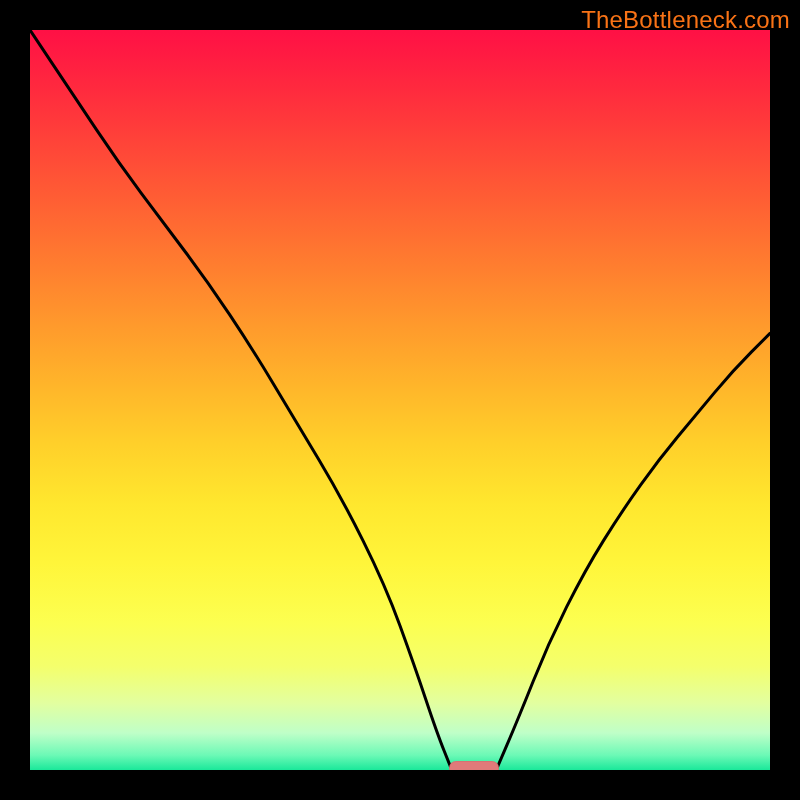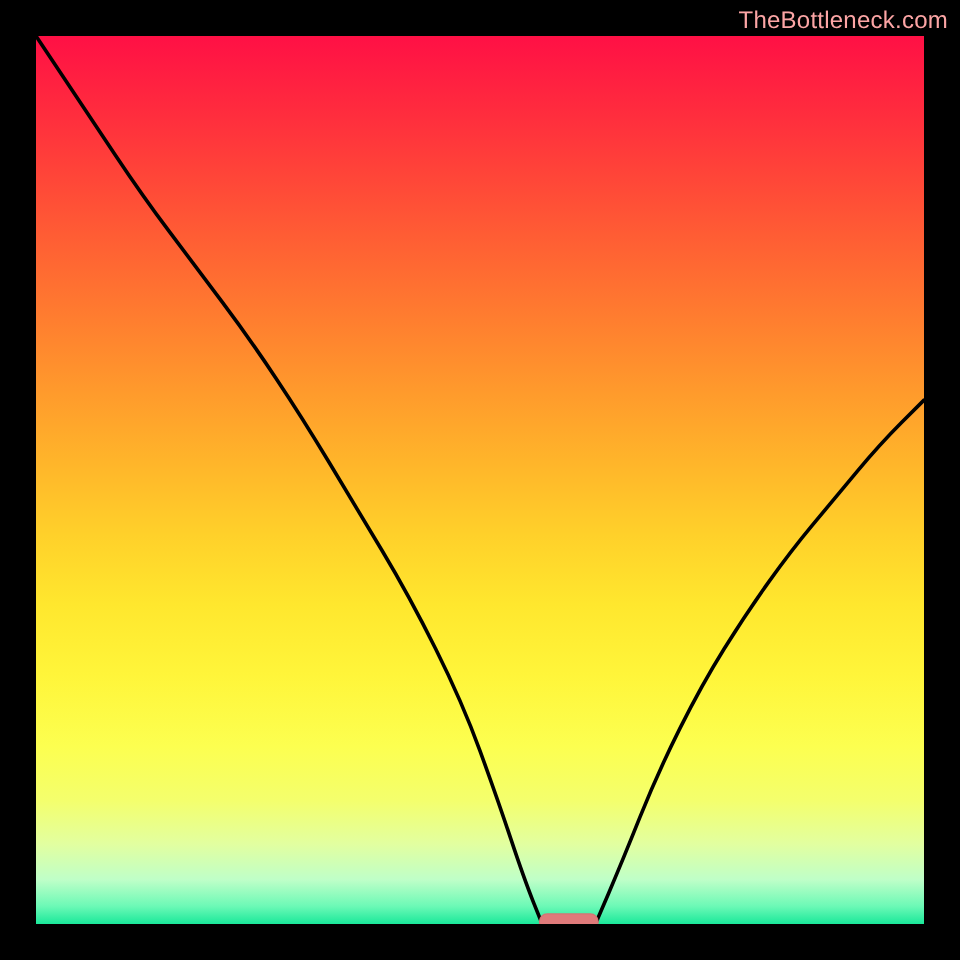--- a/index.html
+++ b/index.html
@@ -14,22 +14,22 @@
   .outer {
     position: relative;
     width: 800px;
     height: 800px;
     background: #000;
   }
   .watermark {
     position: absolute;
     top: 6px;
     right: 10px;
-    color: #fca5a5;
-    font-size: 20px;
+    color: #f97316;
+    font-size: 24px;
     font-weight: 400;
     letter-spacing: 0.2px;
     z-index: 10;
   }
   .plot-area {
     position: absolute;
     left: 30px;
     top: 30px;
     width: 740px;
     height: 740px;

